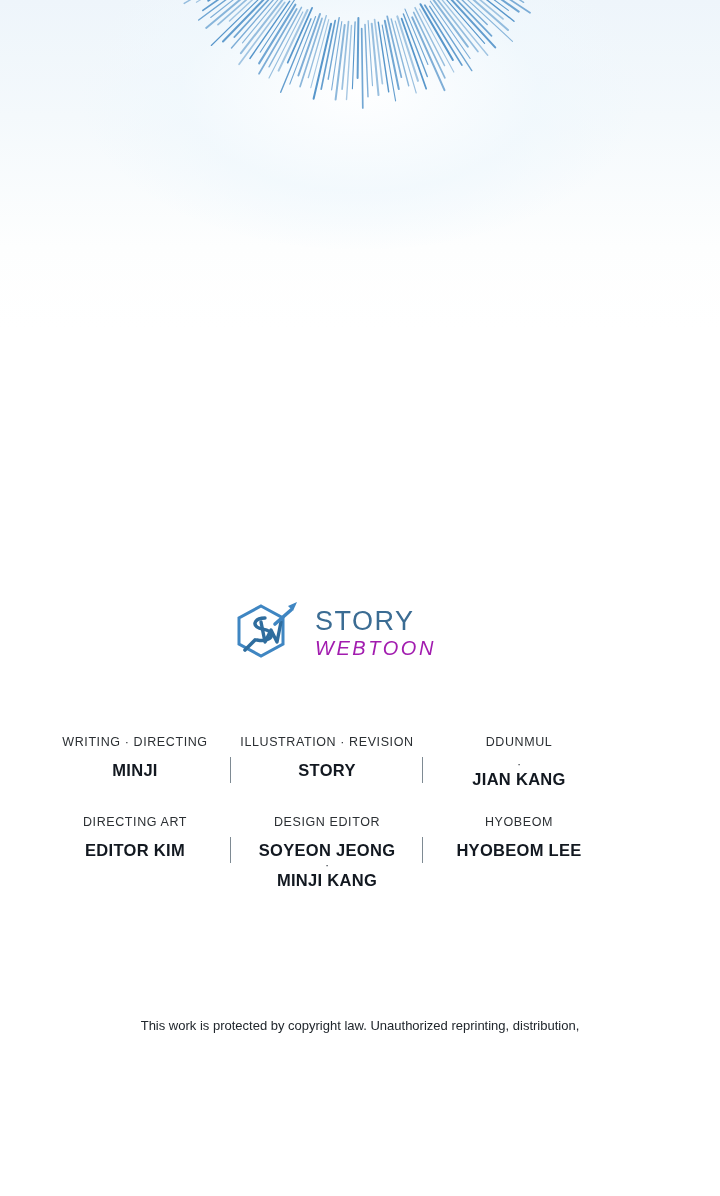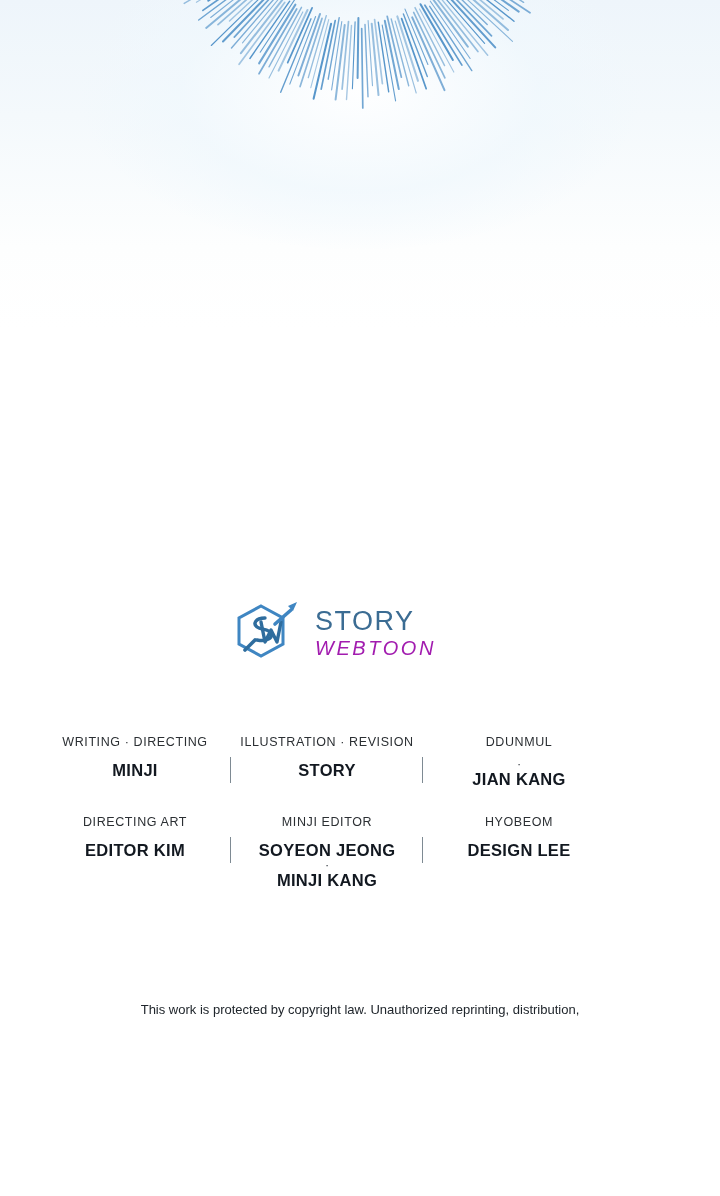--- a/index.html
+++ b/index.html
@@ -135,21 +135,21 @@
 
   
   .copyright {
     position: absolute;
     top: 1000px;
     left: 0;
     width: 720px;
     text-align: center;
   }
   .copyright p {
-    margin: 0;
+    margin: 16px;
     font-size: 13px;
     line-height: 1.55;
     color: #20262c;
     font-weight: 400;
   }
 </style>
 </head>
 <body>
 
 <div class="art-area">
@@ -344,28 +344,28 @@
       <div class="credit-name">JIAN KANG</div>
     </div>
   </div>
 
   <div class="credit-row">
     <div class="credit-col sep">
       <div class="credit-role">DIRECTING ART</div>
       <div class="credit-name">EDITOR KIM</div>
     </div>
     <div class="credit-col sep">
-      <div class="credit-role">MINJI EDITOR</div>
+      <div class="credit-role">DESIGN EDITOR</div>
       <div class="credit-name">SOYEON JEONG</div>
       <span class="credit-dot">·</span>
       <div class="credit-name">MINJI KANG</div>
     </div>
     <div class="credit-col">
       <div class="credit-role">HYOBEOM</div>
-      <div class="credit-name">DESIGN LEE</div>
+      <div class="credit-name">HYOBEOM LEE</div>
     </div>
   </div>
 
 </div>
 
 <div class="copyright">
   <p>This work is protected by copyright law. Unauthorized reprinting, distribution,</p>
 </div>
 
 </body></html>

